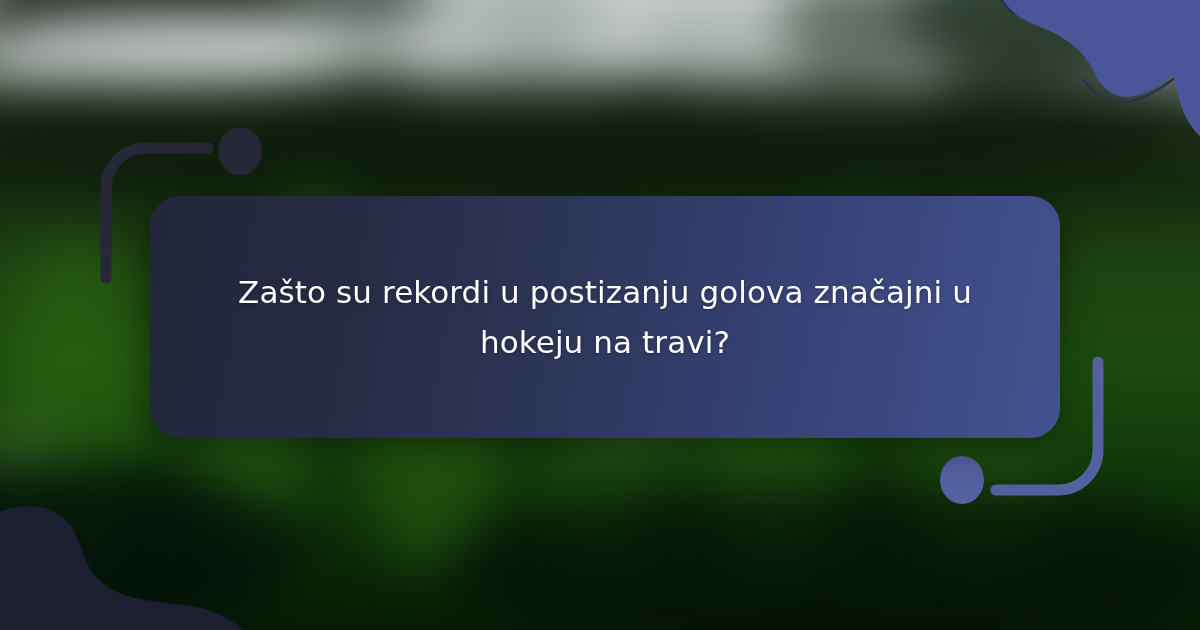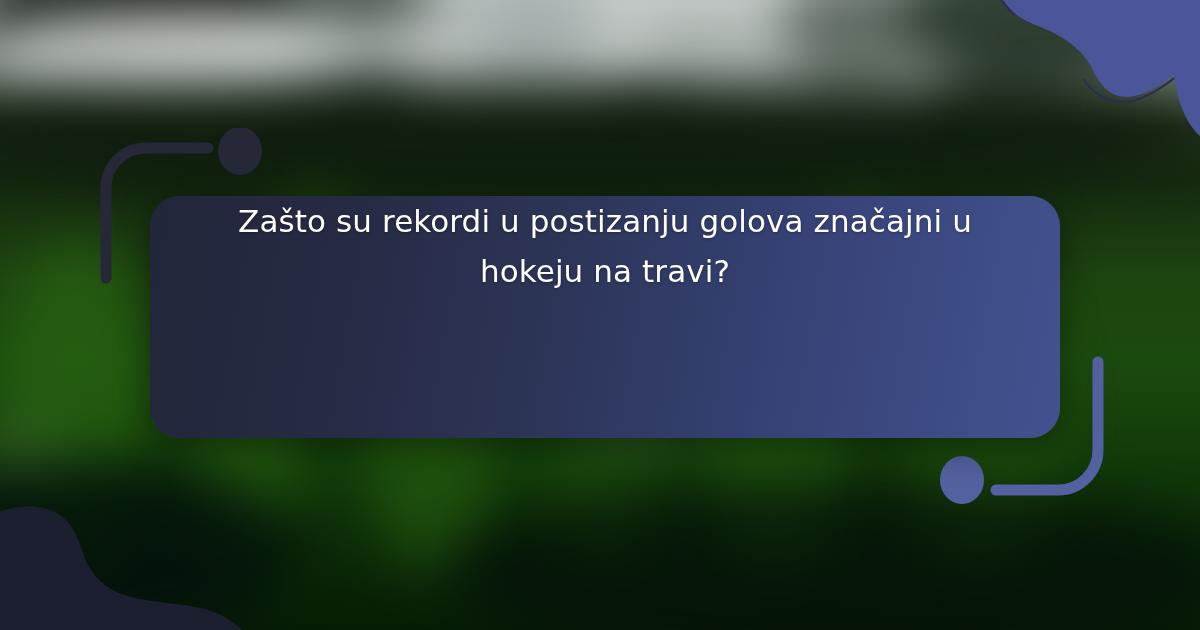--- a/index.html
+++ b/index.html
@@ -109,20 +109,21 @@
     border-radius: 30px;
     background: linear-gradient(100deg,
         #22263a 0%,
         #262b44 22%,
         #2d3558 45%,
         #364174 68%,
         #3e4c86 88%,
         #43528f 100%);
     box-shadow: 0 10px 34px rgba(0,0,0,.42);
     display: flex;
+    align-items: center;
     justify-content: center;
     z-index: 4;
     box-sizing: border-box;
     padding: 0 56px;
   }
   .card-text {
     color: #ffffff;
     font-size: 31px;
     line-height: 1.62;
     text-align: center;

